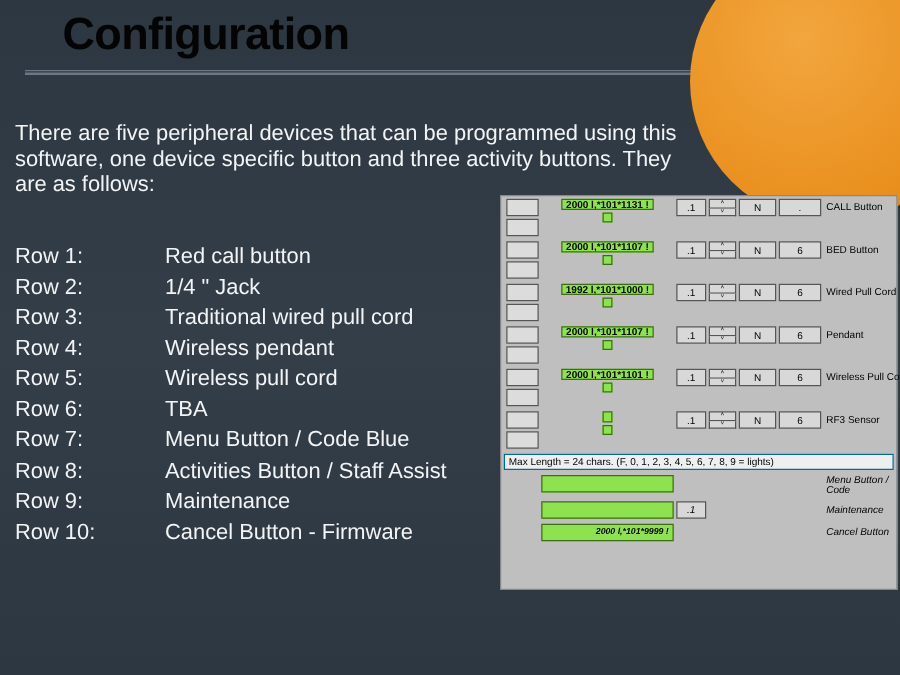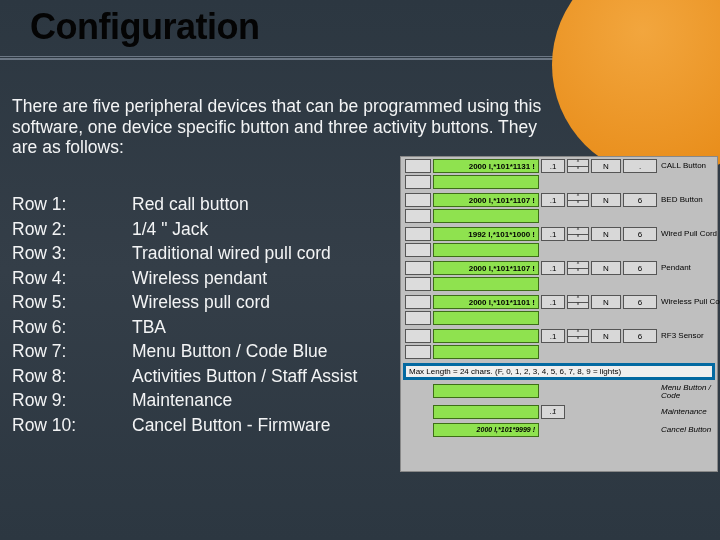--- a/index.html
+++ b/index.html
@@ -10,20 +10,21 @@
     background: linear-gradient(180deg, #2c3741 0%, #343e48 50%, #2c3741 100%);
     font-family: Arial, sans-serif;
     color: #fff;
     position: relative;
     overflow: hidden;
   }
   .header {
     position: relative;
     height: 76px;
     background: transparent;
+    margin-left: 20px;
   }
   .title {
     position: absolute;
     top: 6px;
     left: 30px;
     font-size: 36px;
     font-weight: 700;
     color: #040404;
     letter-spacing: -0.5px;
   }
@@ -157,35 +158,36 @@
     color: #000;
     display: flex;
     align-items: center;
     padding-left: 2px;
     line-height: 1.05;
   }
   .greencol {
     display: flex;
     flex-direction: column;
     gap: 2px;
-    height: 30px;
+    height: 19px;
+    align-items: center;
   }
   .greencol .greenbar { flex: 1; height: auto; }
 
   .panel .double { height: 30px; align-items: start; }
   .panel .double .cell,
   .panel .double .pbtn,
   .panel .double .rowlabel,
   .panel .double .spinner { height: 14px; }
   .panel .double .stack { display:flex; flex-direction:column; gap:2px; height:30px; }
   .panel .double .stack > * { flex:1; height:auto; }
 
   .maxlen {
     margin-top: 2px;
-    border: 3px solid #0369a1;
+    border: 1px solid #0369a1;
     background: #efefef;
     font-family: Arial, sans-serif;
     font-size: 8px;
     color: #000;
     padding: 1px 3px;
     white-space: nowrap;
     overflow: hidden;
   }
   .thin-green-row {
     display: grid;

